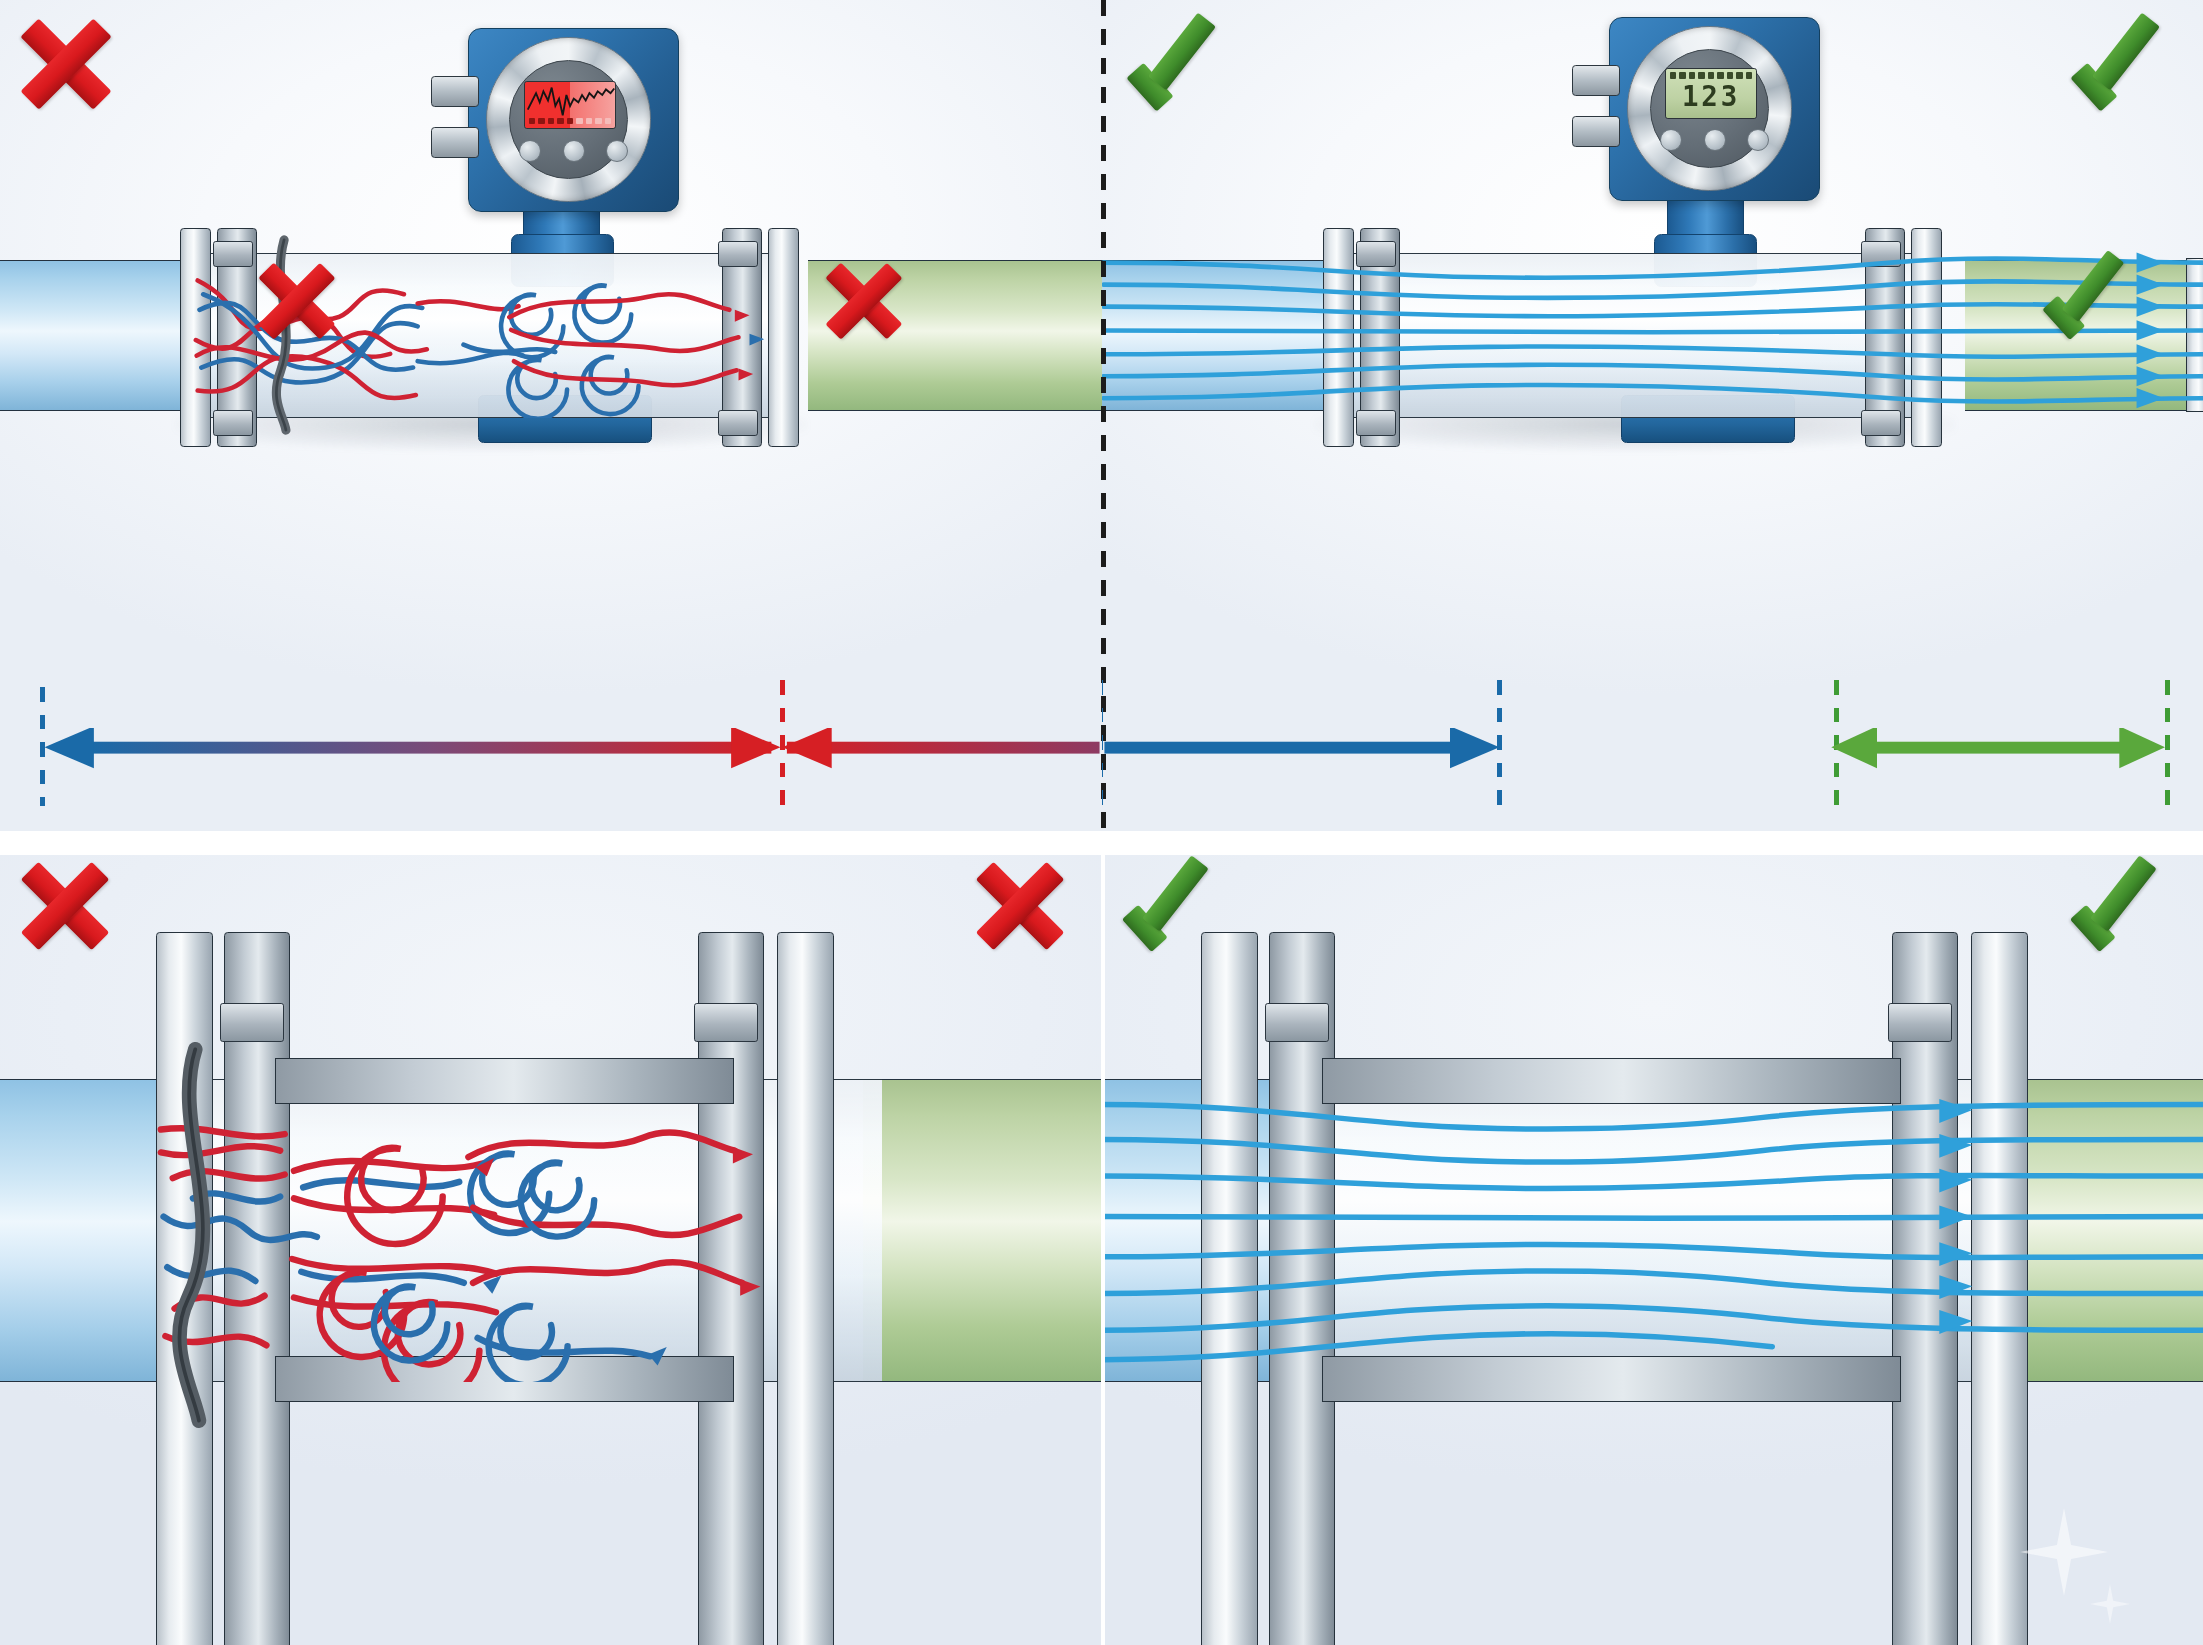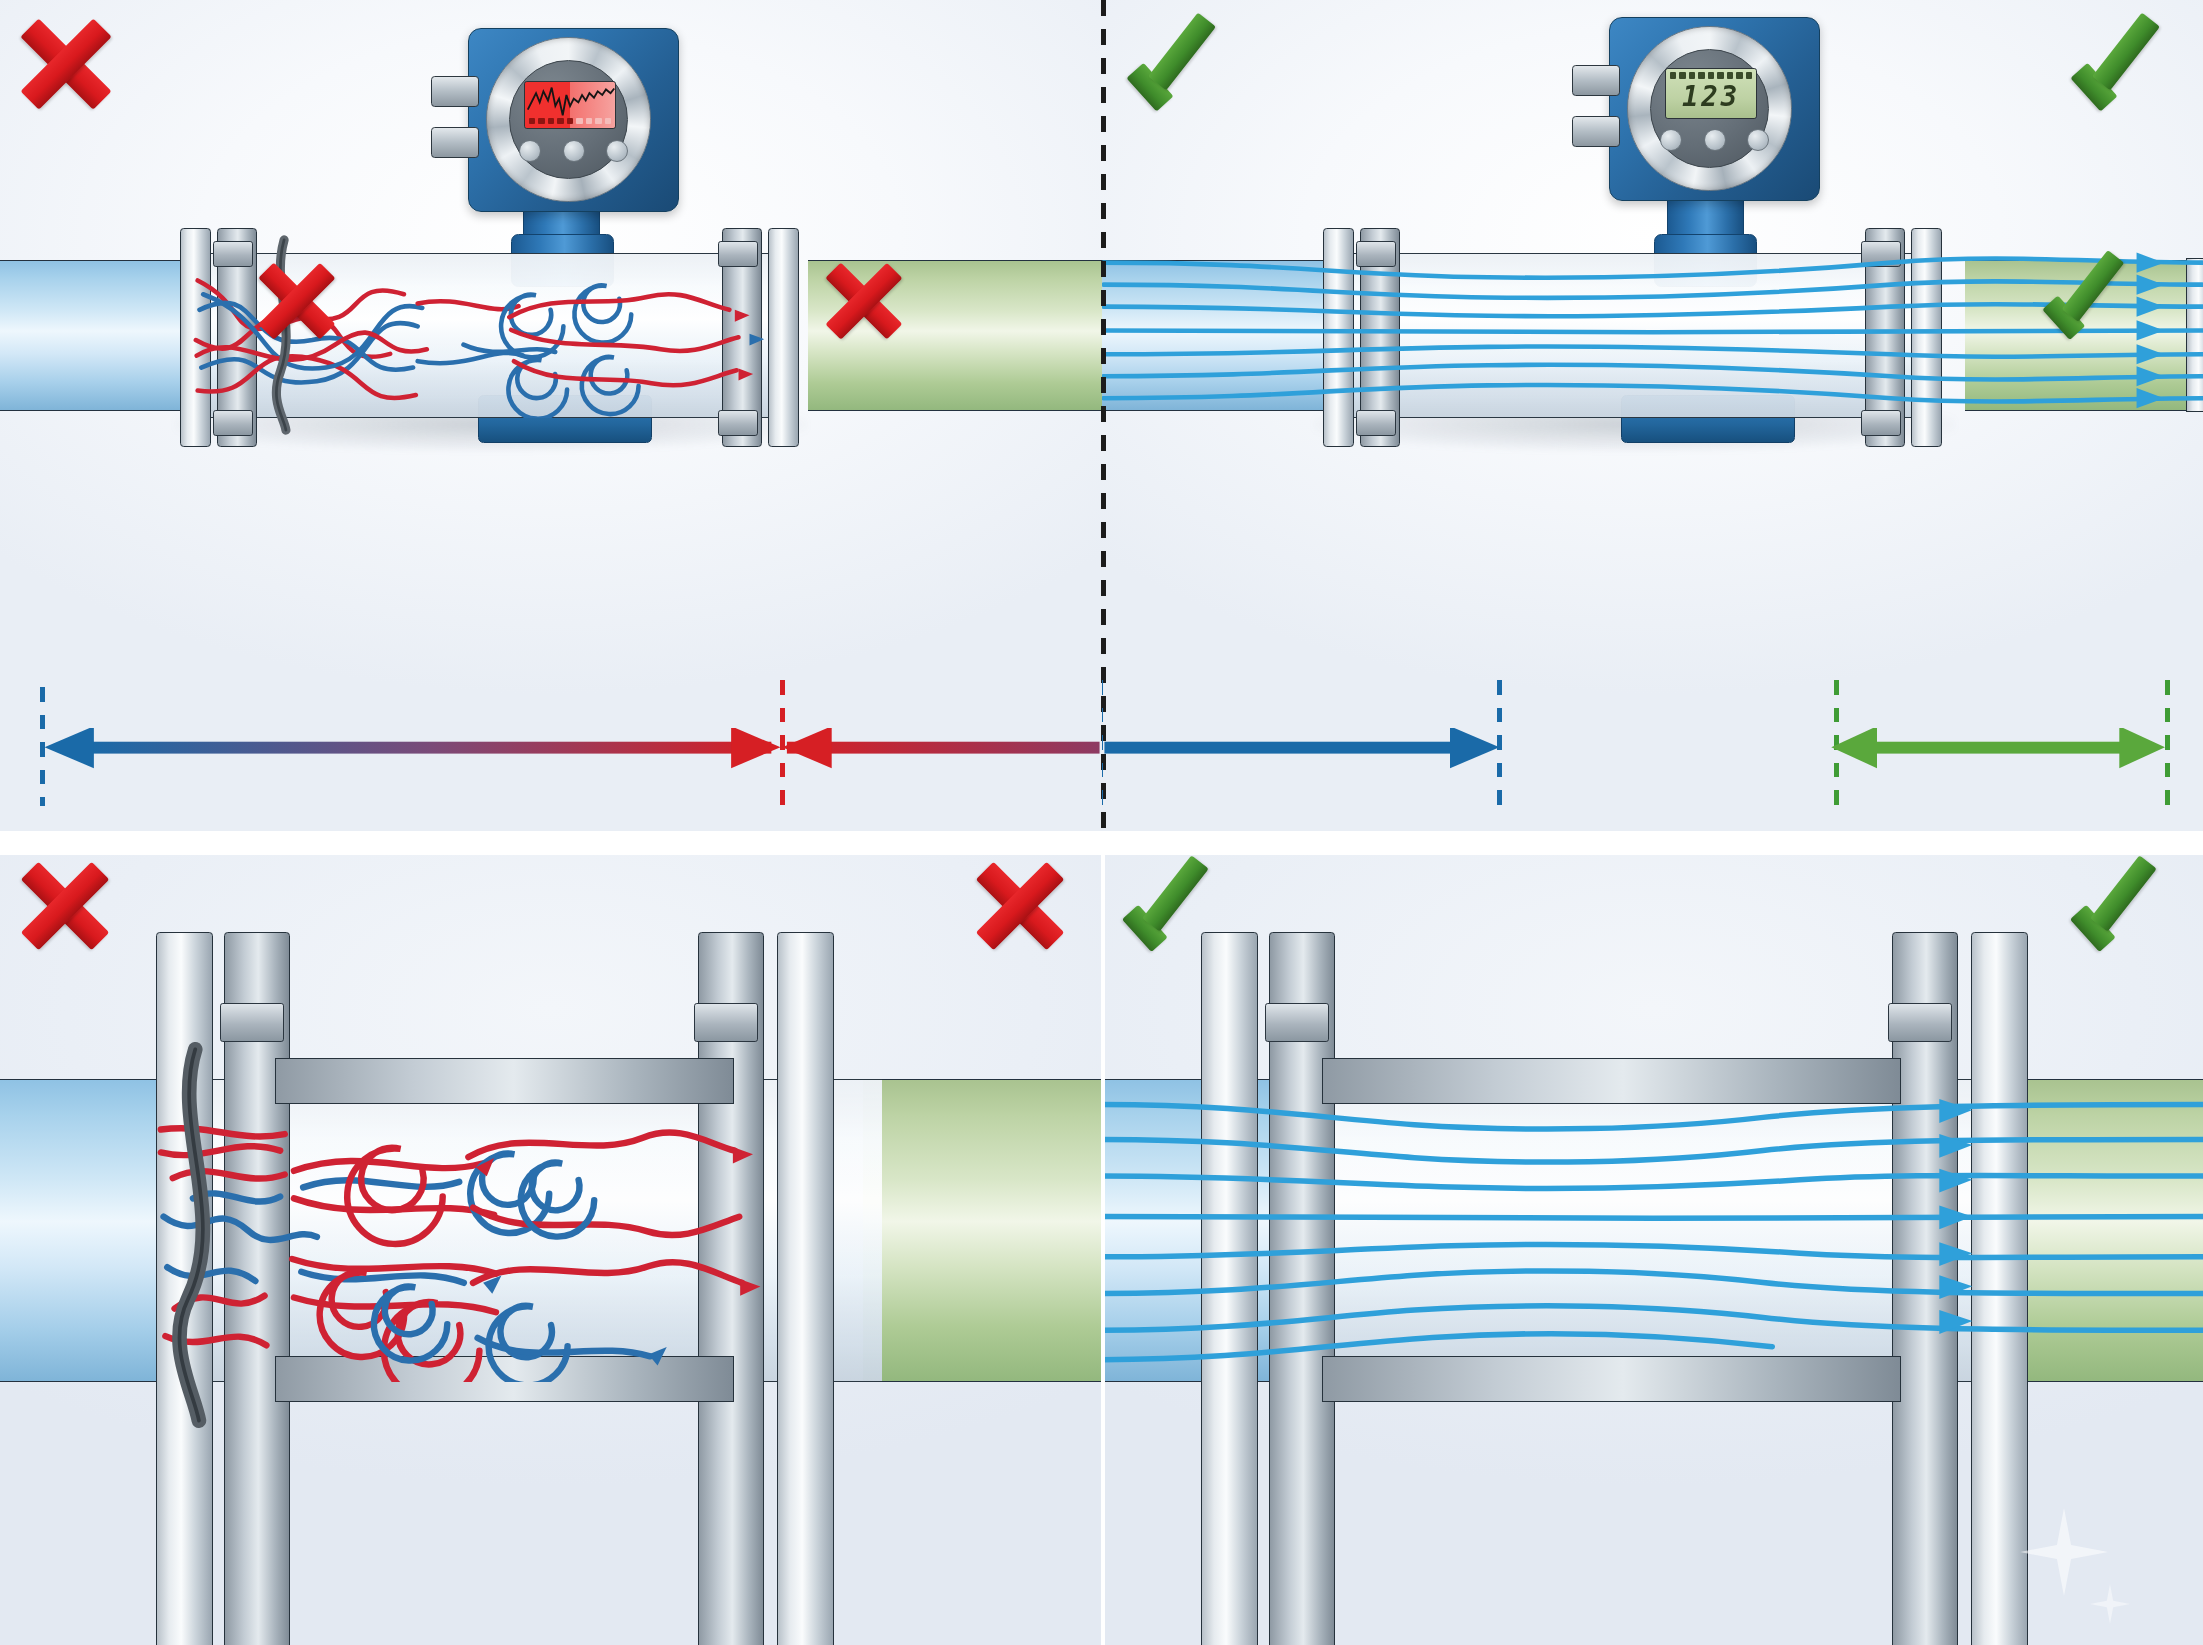--- a/index.html
+++ b/index.html
@@ -132,21 +132,21 @@
   }
   .saddle{
     position:absolute;
     background:linear-gradient(180deg,#2f7cbb,#23679e 60%,#17507e);
     border:1.8px solid #123f66;
     border-radius:5.5px;
     z-index:11;
   }
 
   
-  .head{ position:absolute; z-index:30;font-style:italic; }
+  .head{ position:absolute; z-index:30; }
   .head-can{
     position:absolute; inset:0;
     border-radius:13px;
     background:linear-gradient(135deg,#3d87c4 0%,#2f75b0 30%,#245f93 62%,#1a4a75 100%);
     border:1.8px solid #14405f;
     box-shadow:0 3.7px 9.2px rgba(0,0,0,.22);
   }
   .head-ring{
     position:absolute; border-radius:50%;
     background:

